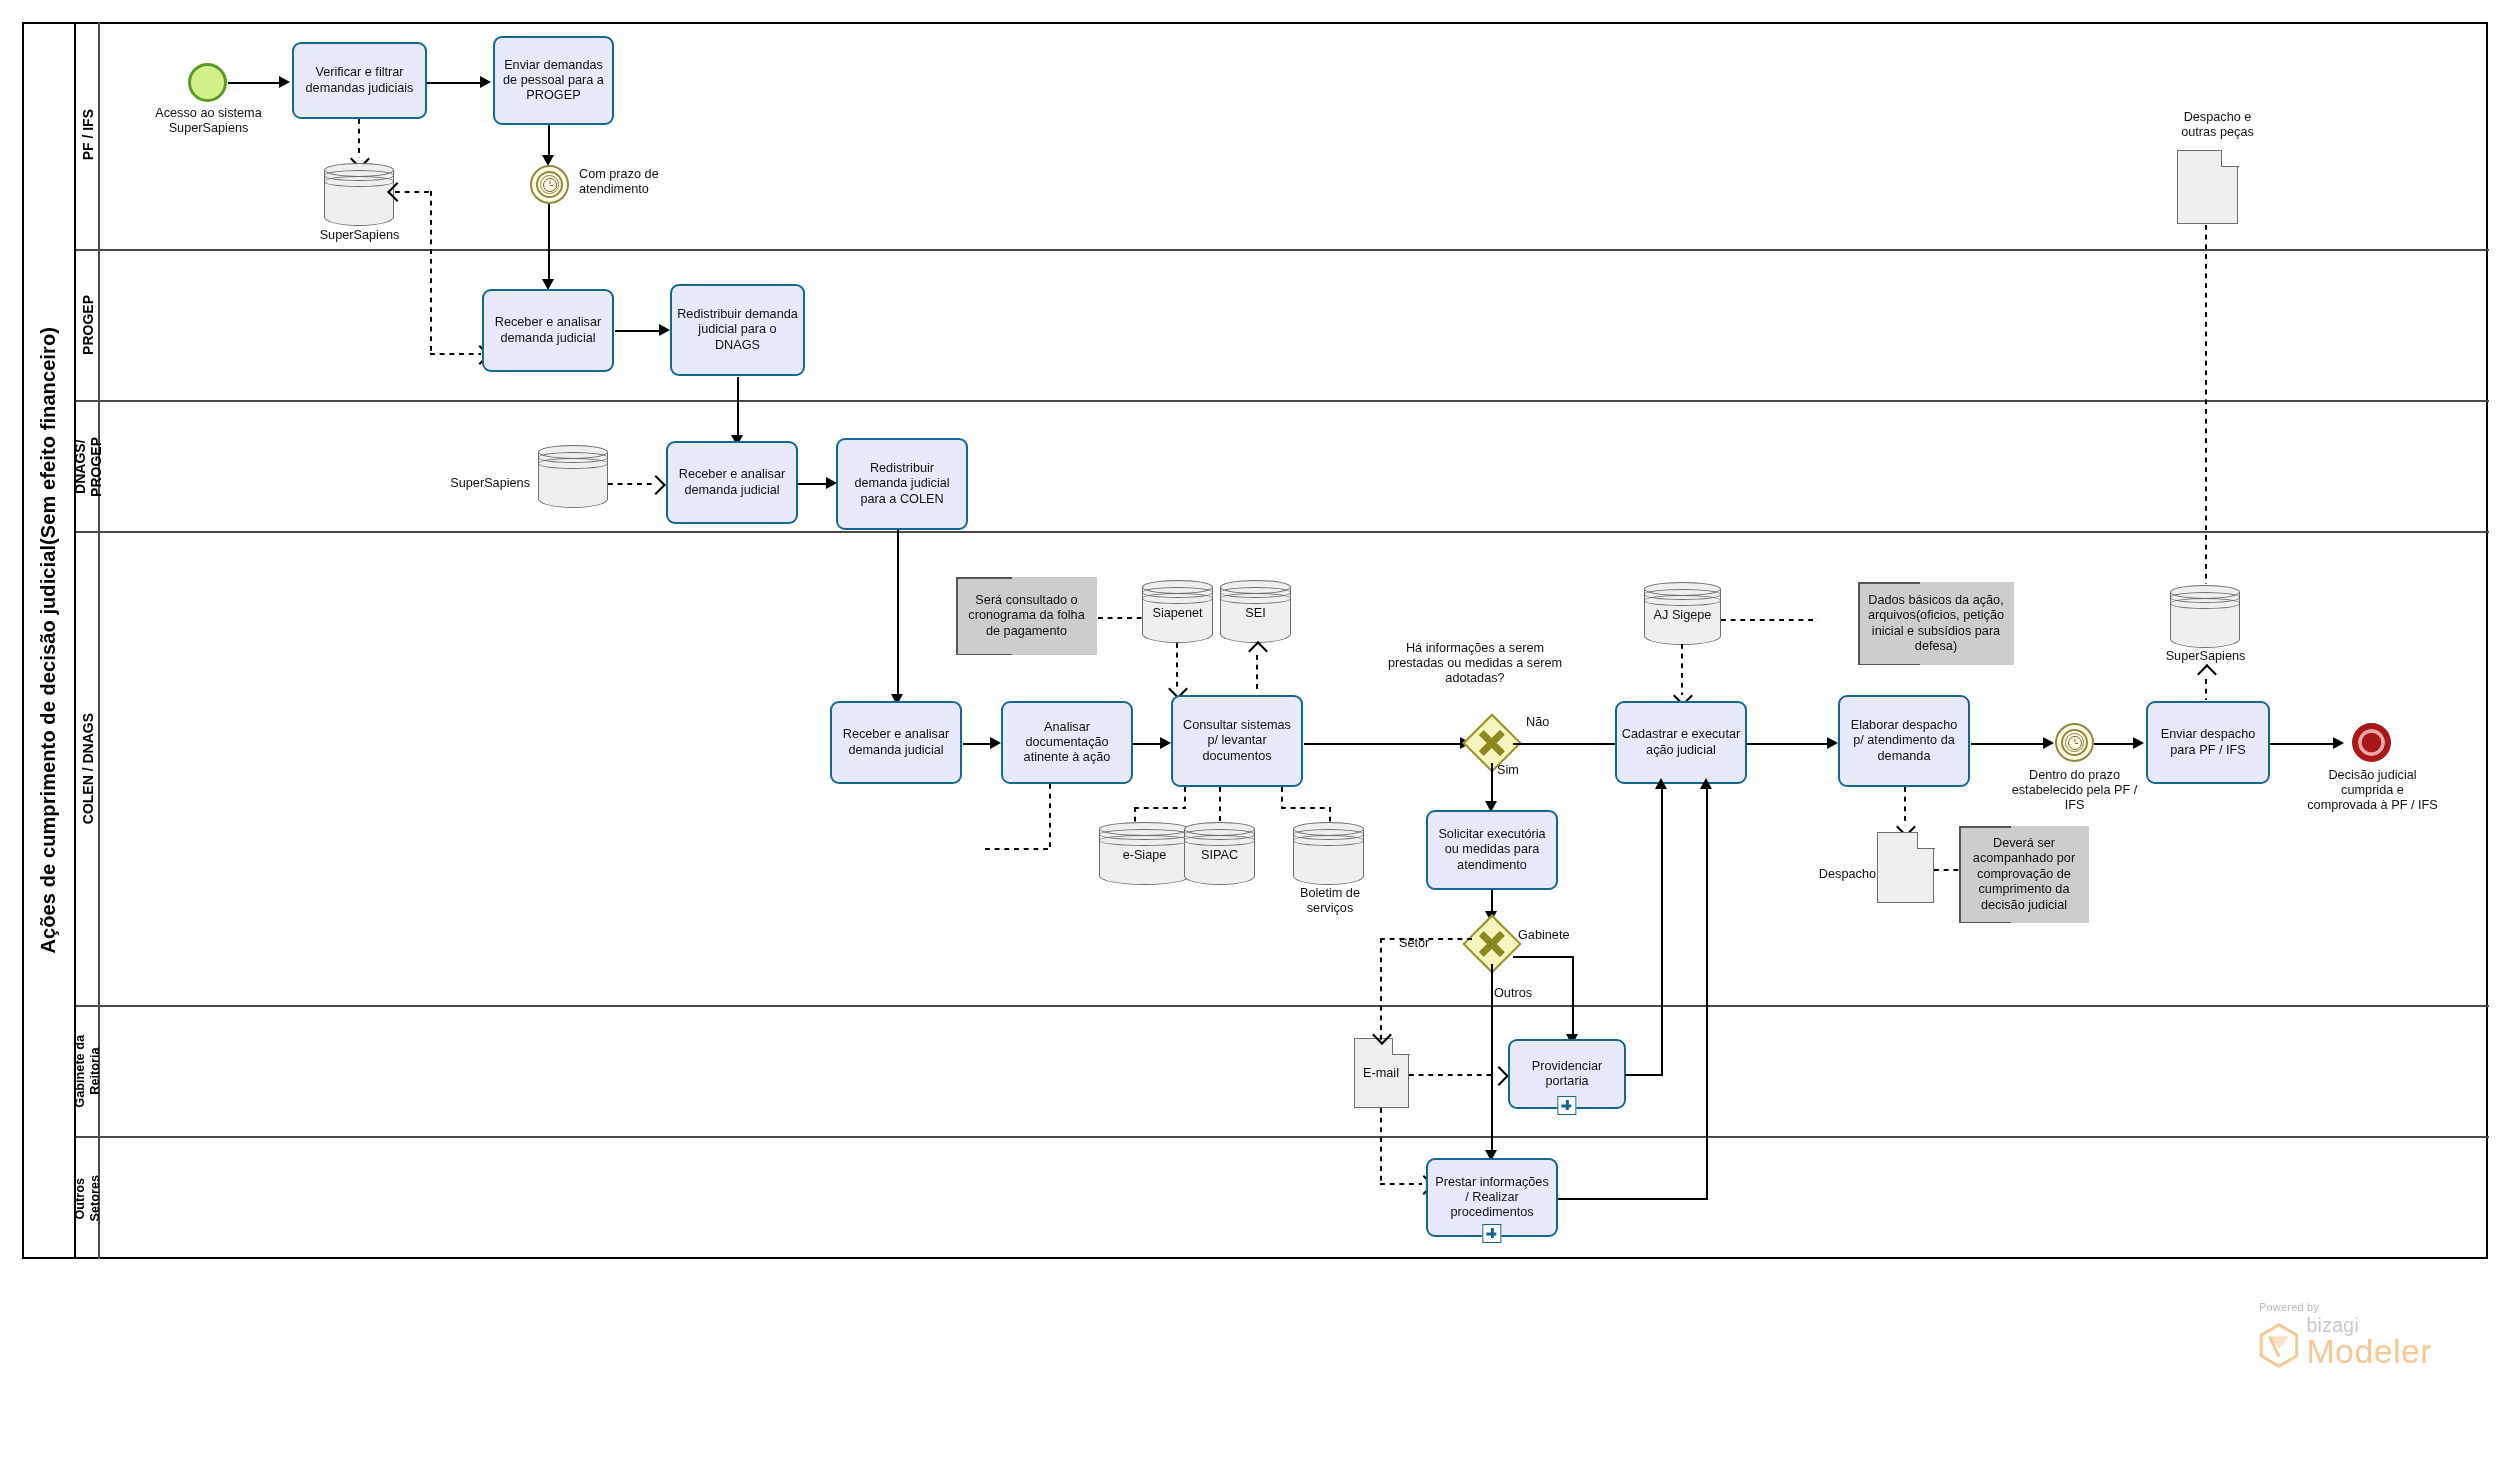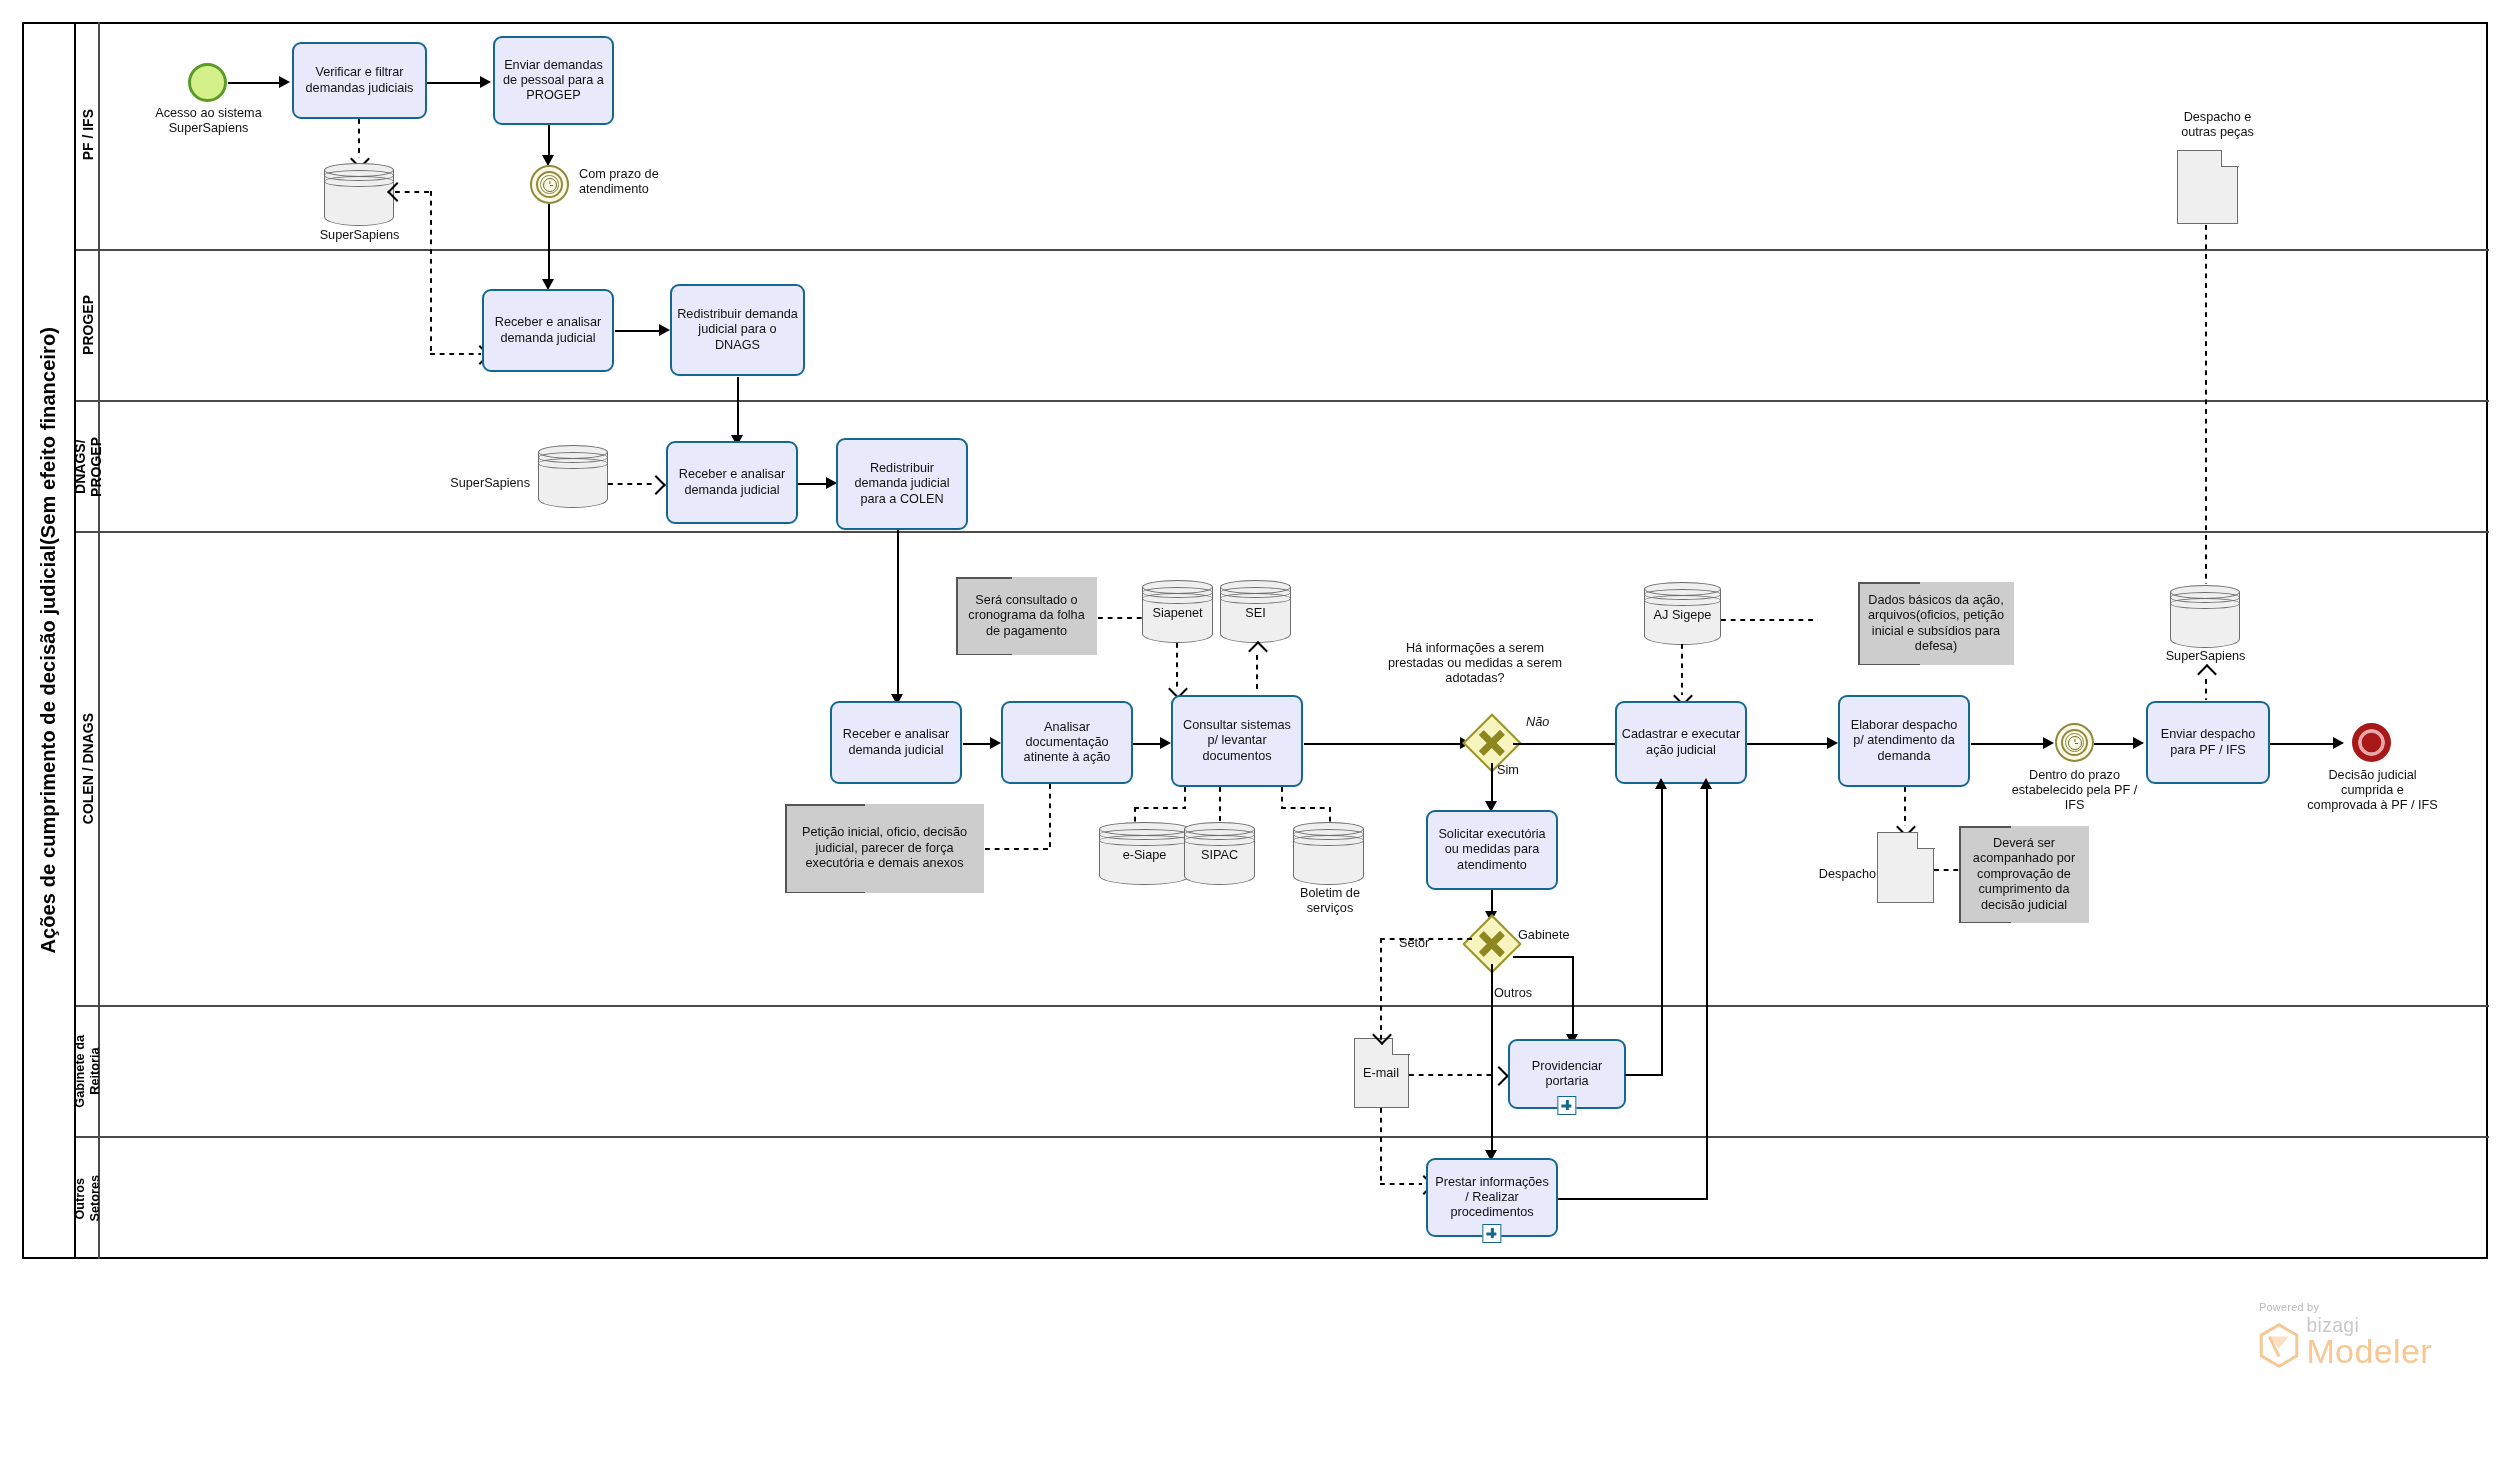--- a/index.html
+++ b/index.html
@@ -278,26 +278,20 @@
     <span class="lbl">Analisar documentação atinente à ação</span>
   </div>
 
   <div class="ln h" style="left:1133px;top:743px;width:28px;"></div>
   <div class="ar r" style="left:1160px;top:737px;"></div>
 
   <div class="task" style="left:1171px;top:695px;width:132px;height:92px;">
     <span class="lbl">Consultar sistemas p/ levantar documentos</span>
   </div>
 
-  <div class="note" style="left:785px;top:804px;width:199px;height:89px;">
-    <div class="brL"></div>
-      <div class="brT"></div>
-      <div class="brB"></div>
-    <span>Petição inicial, oficio, decisão judicial, parecer de força executória e demais anexos</span>
-  </div>
   <div class="dt h" style="left:985px;top:848px;width:65px;"></div>
   <div class="dt v" style="left:1049px;top:784px;height:65px;"></div>
 
   <div class="dt v" style="left:1184px;top:787px;height:21px;"></div>
   <div class="dt h" style="left:1134px;top:807px;width:52px;"></div>
   <div class="dt v" style="left:1134px;top:807px;height:16.4px;"></div>
   <div class="oar d" style="left:1129px;top:817px;"></div>
 
   <div class="dt v" style="left:1219px;top:787px;height:36px;"></div>
   <div class="oar d" style="left:1214px;top:817px;"></div>
@@ -336,21 +330,21 @@
   <div class="gw-caption" style="left:1384px;top:641px;width:182px;">Há informações a serem prestadas ou medidas a serem adotadas?</div>
 
   <div class="gw" style="left:1471px;top:722px;width:42px;height:42px;">
     <div class="dia"></div>
     <div class="xm">
         <i></i>
         <i></i>
       </div>
   </div>
 
-  <div class="flbl" style="left:1526px;top:715px;font-style:italic;">Não</div>
+  <div class="flbl" style="left:1526px;top:715px;">Não</div>
   <div class="ln h" style="left:1513px;top:743px;width:119px;"></div>
   <div class="ar r" style="left:1630px;top:737px;"></div>
 
   <div class="flbl" style="left:1497px;top:763px;">Sim</div>
   <div class="ln v" style="left:1491px;top:763px;height:45px;"></div>
   <div class="ar d" style="left:1485px;top:801px;"></div>
 
   <div class="task" style="left:1426px;top:810px;width:132px;height:80px;">
     <span class="lbl">Solicitar executória ou medidas para atendimento</span>
   </div>

